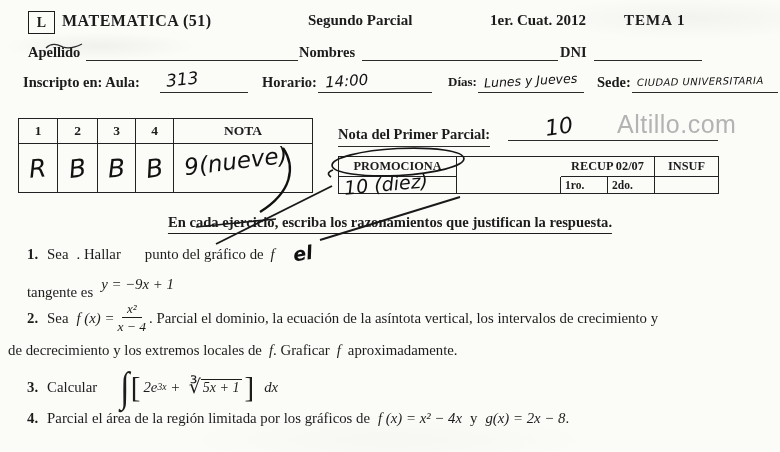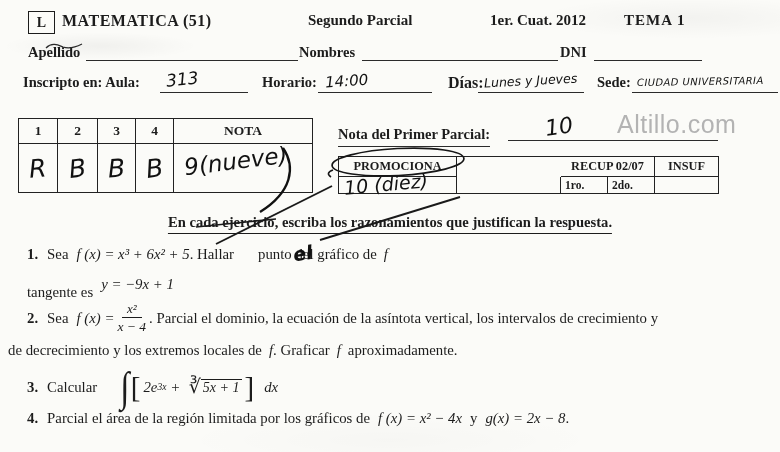--- a/index.html
+++ b/index.html
@@ -70,21 +70,21 @@
   <div class="rule" style="left:594px;top:60px;width:108px;"></div>
 
   <div class="abs b" style="left:23px;top:74px;font-size:14.5px;">Inscripto en: Aula:</div>
   <div class="abs hw" style="left:166px;top:69px;font-size:17px;transform:rotate(-6deg);">313</div>
   <div class="rule" style="left:160px;top:92px;width:88px;"></div>
 
   <div class="abs b" style="left:262px;top:74px;font-size:14.5px;">Horario:</div>
   <div class="abs hw" style="left:325px;top:72px;font-size:15px;transform:rotate(-4deg);">14:00</div>
   <div class="rule" style="left:318px;top:92px;width:114px;"></div>
 
-  <div class="abs b" style="left:448px;top:74px;font-size:16px;">Días:</div>
+  <div class="abs b" style="left:448px;top:74px;font-size:13px;">Días:</div>
   <div class="abs hw" style="left:484px;top:73px;font-size:12.5px;transform:rotate(-3deg);">Lunes y Jueves</div>
   <div class="rule" style="left:478px;top:92px;width:106px;"></div>
 
   <div class="abs b" style="left:597px;top:74px;font-size:14.5px;">Sede:</div>
   <div class="abs hw" style="left:637px;top:76px;font-size:10px;text-transform:uppercase;transform:rotate(-1deg);letter-spacing:.4px;">Ciudad Universitaria</div>
   <div class="rule" style="left:632px;top:92px;width:146px;"></div>
 
   <div class="abs t1">
     <div class="c h">1</div>
     <div class="c h">2</div>
@@ -123,21 +123,20 @@
     <div class="c sub">2do.</div>
     <div class="c last"></div>
   </div>
   <div class="abs hw" style="left:344px;top:173px;font-size:19px;transform:rotate(-5deg);">10 (diez)</div>
 
   <div class="abs b" style="left:50%;transform:translateX(-50%);top:214px;font-size:14.6px;border-bottom:1.6px solid #1c1c1c;padding-bottom:2px;">En cada ejercicio, escriba los razonamientos que justifican la respuesta.</div>
 
   <div class="abs exrow" style="left:27px;top:246px;">
     <span class="b" style="margin-right:9px;">1.</span>
     <span style="margin-right:8px;">Sea</span>
-    <span class="math">f (x) = x³ + 6x² + 5</span>
     <span>. Hallar</span>
     <span style="display:inline-block;width:24px;"></span>
     <span style="margin-right:7px;">punto del gráfico de</span>
     <span class="math" style="margin-right:7px;">f</span>
   </div>
   <div class="abs hw b" style="left:293px;top:242px;font-size:19px;transform:rotate(-9deg);">el</div>
   <div class="abs exrow" style="left:27px;top:268px;">
     <span style="margin-right:8px;margin-top:16px;">tangente es</span>
     <span class="math">y = −9x + 1</span>
   </div>

